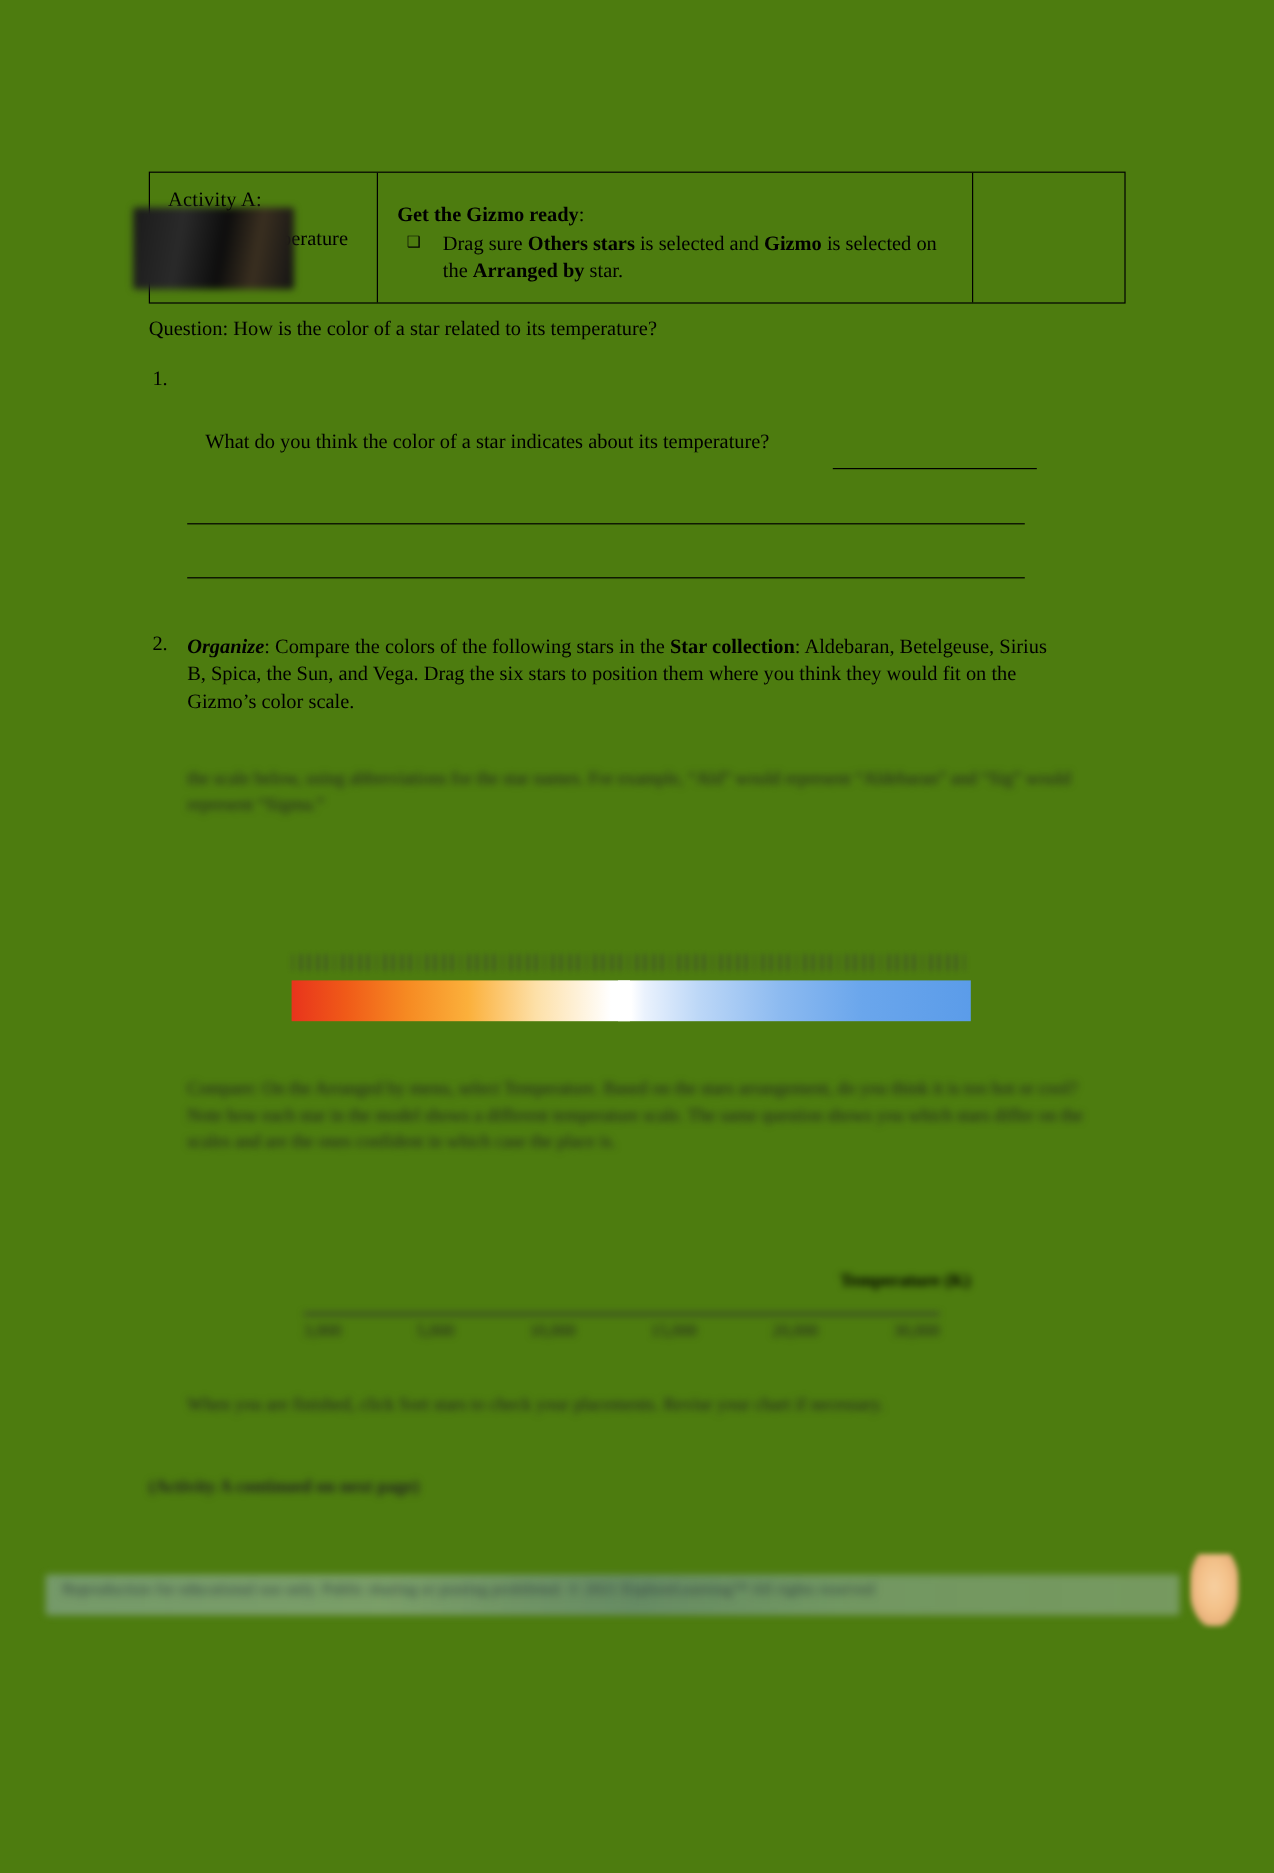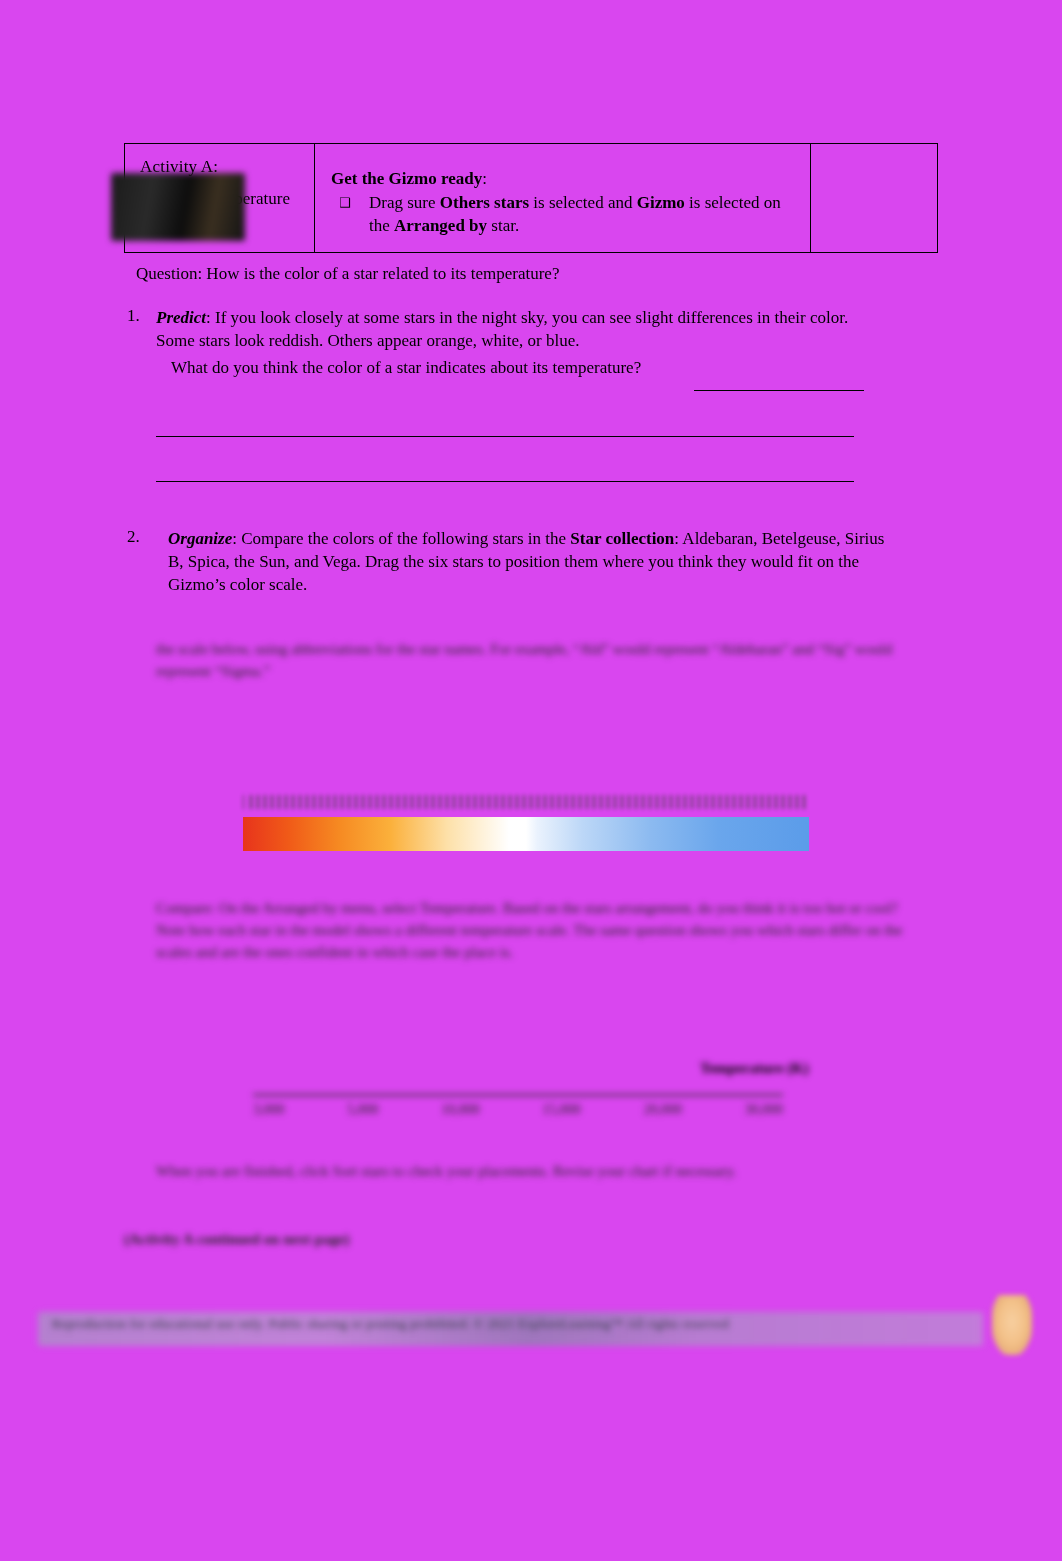--- a/index.html
+++ b/index.html
@@ -14,21 +14,21 @@
     font-family: "Liberation Serif", serif;
     color: #000000;
     overflow: hidden;
   }
 
   .page {
     position: absolute;
     left: 0; top: 0;
     width: 1062px;
     height: 1561px;
-    background: #d946ef;
+    background: #4d7c0f;
   }
 
   
   .hdr-table {
     position: absolute;
     left: 124px;
     top: 143px;
     width: 814px;
     height: 110px;
     border: 1px solid #000;
@@ -93,40 +93,40 @@
     font-size: 13px;
   }
   .bullet-text {
     display: block;
     margin-left: 30px;
   }
 
   
   .q-line {
     position: absolute;
-    left: 136px;
+    left: 124px;
     top: 264px;
     font-size: 17px;
   }
 
   .num {
     position: absolute;
     font-size: 17px;
   }
   .num1 { left: 127px; top: 306px; }
   .num2 { left: 127px; top: 527px; }
 
   .para {
     position: absolute;
     font-size: 17px;
     line-height: 23px;
   }
   .p1 { left: 156px; top: 306px; width: 700px; }
   .p1b { left: 156px; top: 356px; width: 720px; margin-left: 15px; }
-  .p2 { left: 168px; top: 527px; width: 722px; }
+  .p2 { left: 156px; top: 527px; width: 722px; }
   .p2b { left: 156px; top: 616px; width: 720px; }
 
   .b { font-weight: bold; }
   .i { font-style: italic; }
 
   
   .rule {
     position: absolute;
     border-bottom: 1px solid #000;
     height: 0;
@@ -291,24 +291,20 @@
           <span>star.</span>
         </span>
       </div>
     </div>
     <div class="hdr-cell c3"></div>
   </div>
 
   <div class="q-line">Question: How is the color of a star related to its temperature?</div>
 
   <div class="num num1">1.</div>
-  <div class="para p1">
-    <span class="b i">Predict</span><span>:</span>
-    <span>If you look closely at some stars in the night sky, you can see slight differences in their color. Some stars look reddish. Others appear orange, white, or blue.</span>
-  </div>
   <div class="para p1b">What do you think the color of a star indicates about its temperature?</div>
   <div class="rule rule-a"></div>
   <div class="rule rule-b"></div>
   <div class="rule rule-c"></div>
 
   <div class="num num2">2.</div>
   <div class="para p2">
     <span class="b i">Organize</span><span>:</span>
     <span>Compare the colors of the following stars in the</span>
     <span class="b">Star collection</span><span>: Aldebaran, Betelgeuse, Sirius B, Spica, the Sun, and Vega. Drag the six stars to position them where you think they would fit on the Gizmo’s color scale.</span>

